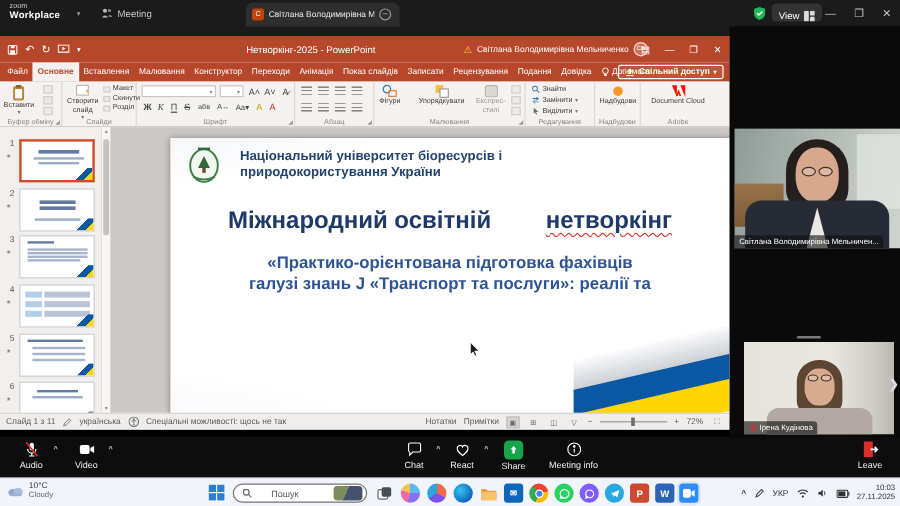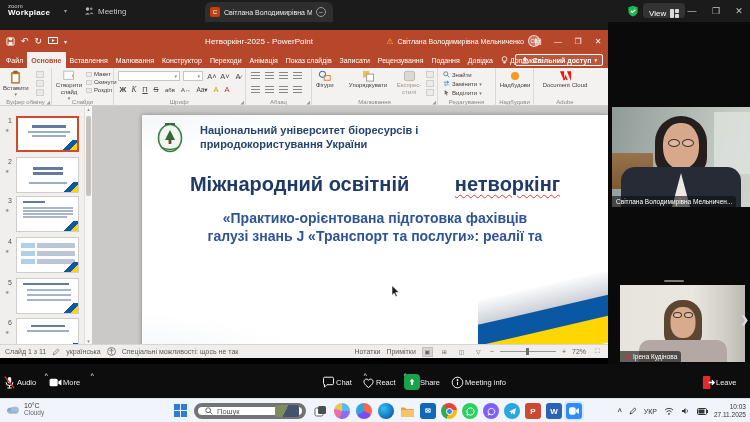--- a/index.html
+++ b/index.html
@@ -97,34 +97,34 @@
   .v2scene{position:absolute;inset:0;background:linear-gradient(90deg,#e7e4de 0%,#eae7e1 58%,#cfccc6 86%,#bbb8b2 100%);}
   .p2hair{position:absolute;left:50%;top:20%;transform:translateX(-50%);width:38px;height:46px;background:#5d4631;border-radius:18px 18px 12px 12px;}
   .p2face{position:absolute;left:50%;top:28%;transform:translateX(-50%);width:25px;height:31px;background:#d9ab8e;border-radius:45%;}
   .glasses.g2 i{width:9px;height:6px;}
   .p2body{position:absolute;left:50%;bottom:0;transform:translateX(-50%);width:88px;height:28%;background:#b3a8a4;border-radius:10px 10px 0 0;}
   .vhandle{position:absolute;left:56px;top:258px;width:20px;height:2px;background:#7a7a7a;border-radius:1px;}
   .vchev{position:absolute;right:1px;top:292px;color:#ddd;font-size:10px;font-weight:bold;}
 
   
   #mtb{position:absolute;left:0;top:364px;width:750px;height:34px;background:#0d0d0d;}
-  .tbtn{position:absolute;top:3px;width:48px;height:30px;display:flex;flex-direction:row;align-items:center;justify-content:flex-start;color:#ededed;}
+  .tbtn{position:absolute;top:3px;width:48px;height:30px;display:flex;flex-direction:column;align-items:center;justify-content:flex-start;color:#ededed;}
   .tbtn .lbl{font-size:7.5px;margin-top:1px;white-space:nowrap;}
   .tbtn .chev{position:absolute;right:2px;top:5px;font-size:6px;color:#cfcfcf;font-weight:bold;}
   .tbtn .cnt{position:absolute;right:8px;top:3px;font-size:6.5px;color:#fff;}
   .shicon{width:16px;height:16px;background:#17a34a;border-radius:4px;display:flex;align-items:center;justify-content:center;}
 
   
   #task{position:absolute;left:0;top:398px;width:750px;height:24px;background:#f1f5fb;border-top:1px solid #dde3ea;}
   .weather{position:absolute;left:6px;top:3px;display:flex;align-items:center;gap:4px;}
   .weather .t1{font-size:7px;color:#333;}
   .weather .t2{font-size:6.5px;color:#667;}
   .winlogo{position:absolute;left:174px;top:5px;width:13px;height:13px;display:grid;grid-template-columns:1fr 1fr;grid-template-rows:1fr 1fr;gap:1px;}
   .winlogo i{background:#2d7cd6;}
-  .search{position:absolute;left:194px;top:4px;width:112px;height:16px;background:#fff;border:4px solid #737373;border-radius:8px;display:flex;align-items:center;gap:4px;padding:0 3px 0 7px;}
+  .search{position:absolute;left:194px;top:4px;width:112px;height:16px;background:#fff;border:1px solid #737373;border-radius:8px;display:flex;align-items:center;gap:16px;padding:0 3px 0 7px;}
   .search .q{font-size:7.5px;color:#555;flex:1;}
   .simg{width:24px;height:12px;border-radius:3px;background:linear-gradient(115deg,#7d8c5f 0 45%,#44536b 45% 100%);}
   .tic{position:absolute;top:4px;width:16px;height:16px;border-radius:3px;display:flex;align-items:center;justify-content:center;font-size:9px;font-weight:bold;color:#fff;}
   .circ{border-radius:50%;}
   .tray{position:absolute;top:0;height:24px;display:flex;align-items:center;gap:7px;color:#333;}
   .clock{position:absolute;right:4px;top:4px;text-align:right;font-size:6.5px;color:#333;line-height:1.2;}
 </style>
 </head>
 <body>
 
@@ -601,21 +601,21 @@
           <path d="M4.5 2.5 L19.5 21" stroke="#e02b2b" stroke-width="2.2"></path>
         </svg>
       <span class="lbl">Audio</span>
       <span class="chev">^</span>
     </div>
     <div class="tbtn" style="left:48px;">
       <svg width="15" height="15" viewBox="0 0 24 24">
           <rect x="2.5" y="6" width="13" height="12" rx="2.5" fill="#fff"></rect>
           <path d="M16.5 10.2 L21.5 7.2 V16.8 L16.5 13.8Z" fill="#fff"></path>
         </svg>
-      <span class="lbl">More</span>
+      <span class="lbl">Video</span>
       <span class="chev">^</span>
     </div>
     <div class="tbtn" style="left:321px;">
       <svg width="15" height="15" viewBox="0 0 24 24" fill="none" stroke="#fff" stroke-width="1.5">
           <path d="M4 5.5 a2 2 0 0 1 2-2 h12 a2 2 0 0 1 2 2 v8 a2 2 0 0 1 -2 2 h-8.5 L5.5 19.5 V15.5 H6 a2 2 0 0 1 -2-2Z"></path>
         </svg>
       <span class="lbl">Chat</span>
       <span class="chev">^</span>
     </div>
     <div class="tbtn" style="left:361px;">

